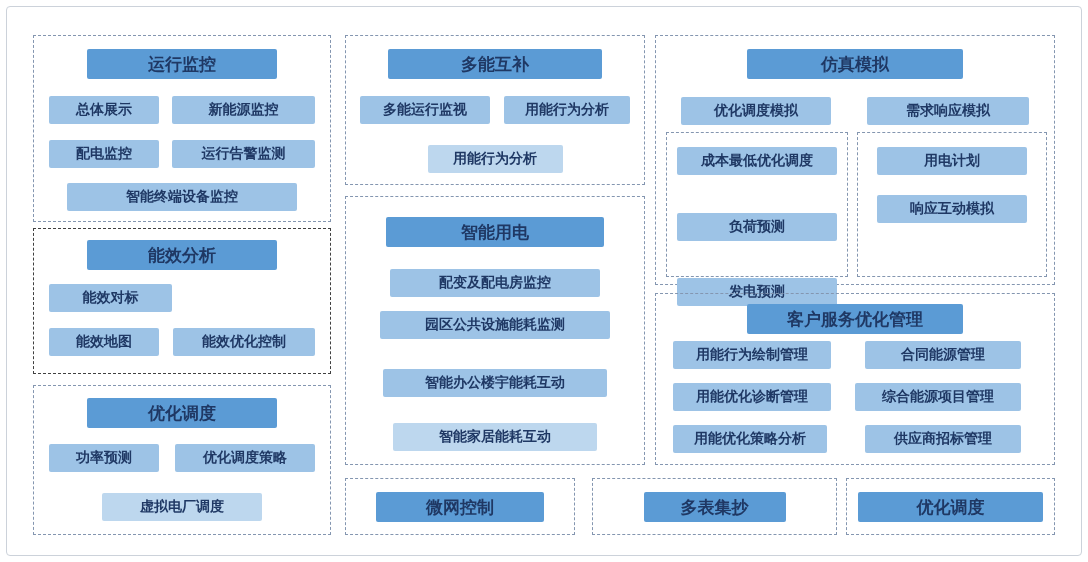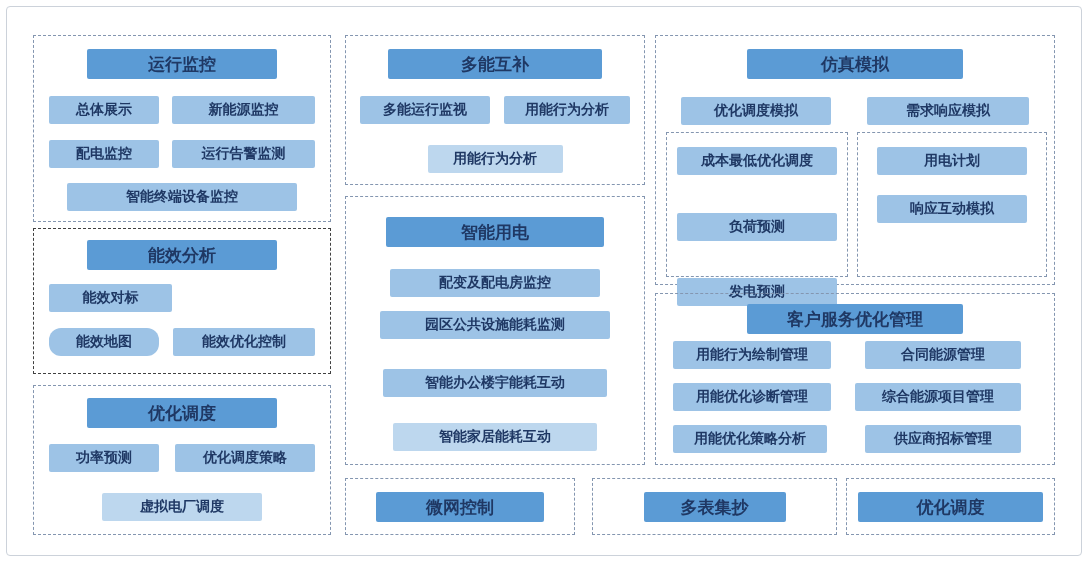--- a/index.html
+++ b/index.html
@@ -39,21 +39,21 @@
     <div class="itm" style="width:230px;">智能终端设备监控</div>
   </div>
 </section>
 
 <section class="box dark" style="left:33px;top:228px;width:298px;height:146px;">
   <div class="hdr" style="width:190px;margin-top:11px;">能效分析</div>
   <div class="row between" style="padding:0 15px;margin-top:14px;">
     <div class="itm" style="width:123px;">能效对标</div>
   </div>
   <div class="row between" style="padding:0 15px;margin-top:16px;">
-    <div class="itm" style="width:110px;border-radius:12px;">能效地图</div>
+    <div class="itm" style="width:110px;">能效地图</div>
     <div class="itm" style="width:142px;">能效优化控制</div>
   </div>
 </section>
 
 <section class="box" style="left:33px;top:385px;width:298px;height:150px;">
   <div class="hdr" style="width:190px;margin-top:12px;">优化调度</div>
   <div class="row between" style="padding:0 15px;margin-top:16px;">
     <div class="itm" style="width:110px;">功率预测</div>
     <div class="itm" style="width:140px;">优化调度策略</div>
   </div>

